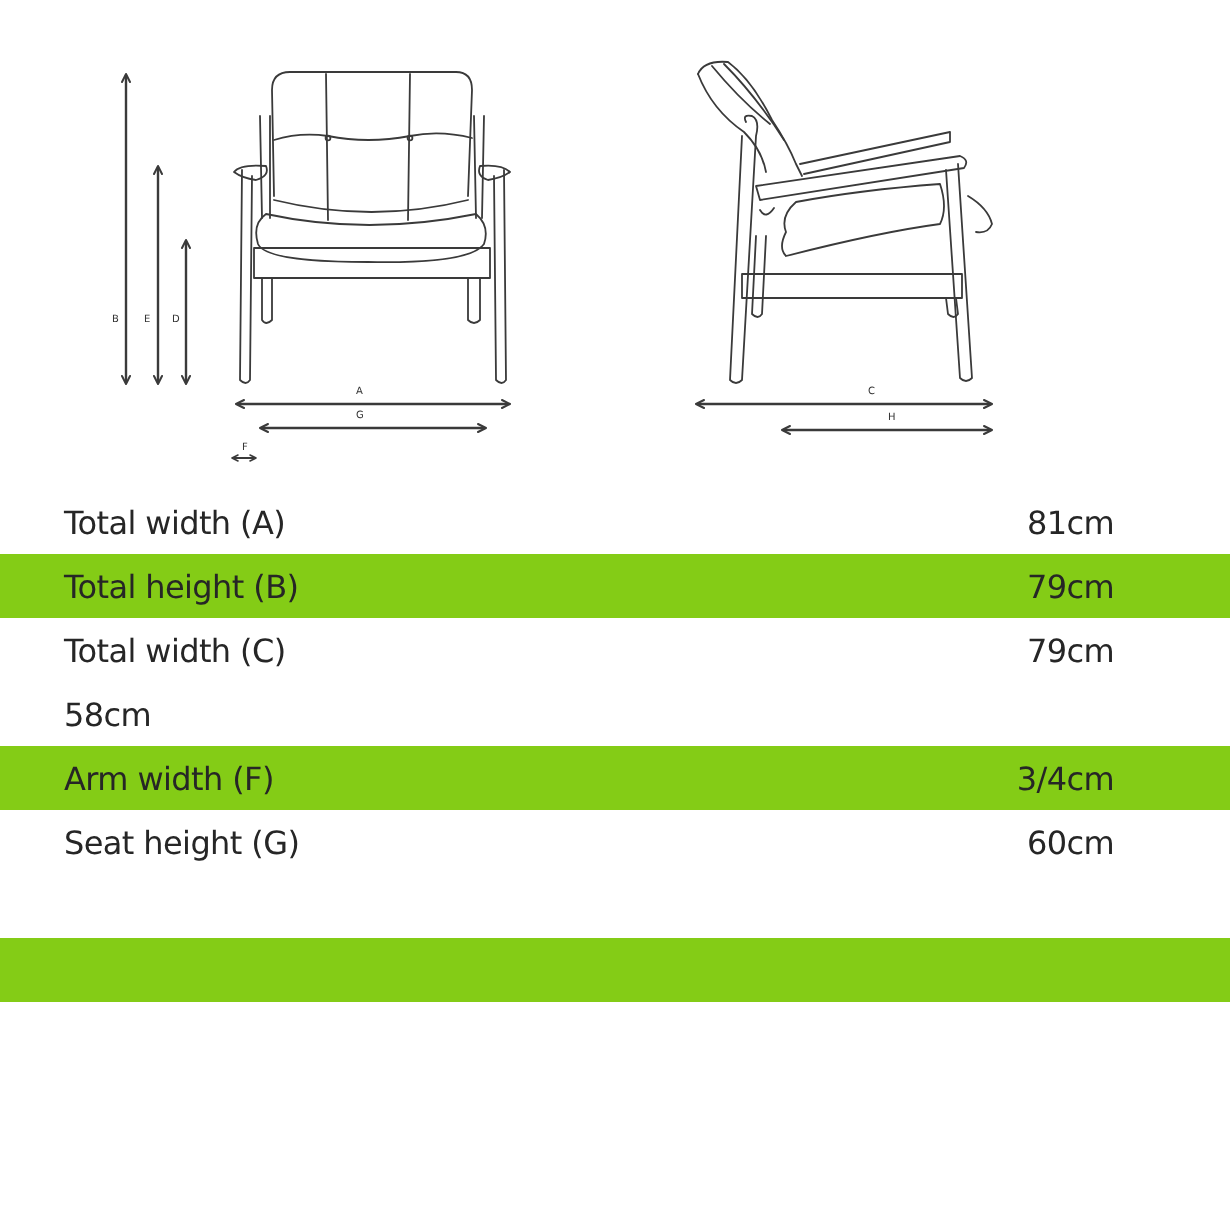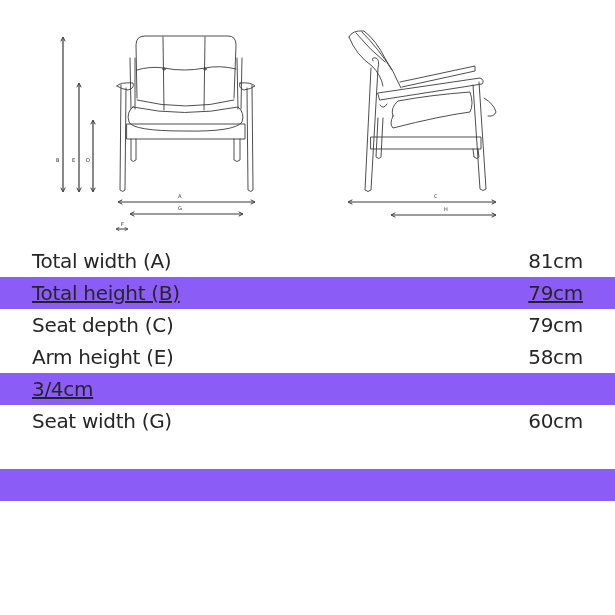--- a/index.html
+++ b/index.html
@@ -3,22 +3,22 @@
 <meta charset="utf-8">
 <style>
   html, body { margin: 0; padding: 0; background: #ffffff; }
   body { width: 615px; height: 615px; position: relative; overflow: hidden;
          font-family: "DejaVu Sans", "Liberation Sans", sans-serif; color: #232323; }
   .diagram { position: absolute; left: 0; top: 0; width: 615px; height: 240px; }
   .diagram svg { position: absolute; left: 0; top: 0; }
   .dim-label { position: absolute; font-size: 5px; color: #333; letter-spacing: 0; }
   .specs { position: absolute; left: 0; top: 245px; width: 615px; }
   .row { height: 32px; display: flex; align-items: center; justify-content: space-between;
-         padding: 0 32px 0 32px; box-sizing: border-box; font-size: 20px; letter-spacing: -0.3px; }
-  .row.alt { background: #8b5cf6; text-decoration: underline; }
+         padding: 0 58px 0 32px; box-sizing: border-box; font-size: 16px; letter-spacing: -0.3px; }
+  .row.alt { background: #84cc16; }
   .row .label, .row .value { color: #262626; }
   .row.empty { }
 </style>
 </head>
 <body>
 
 <div class="diagram">
   <svg width="615" height="240" viewBox="0 0 615 240" fill="none" stroke="#3a3a3a" stroke-width="0.9" stroke-linecap="round" stroke-linejoin="round">
 
     <g>
@@ -109,32 +109,32 @@
 <div class="specs">
   <div class="row">
     <span class="label">Total width (A)</span>
     <span class="value">81cm</span>
   </div>
   <div class="row alt">
     <span class="label">Total height (B)</span>
     <span class="value">79cm</span>
   </div>
   <div class="row">
-    <span class="label">Seat depth (C)</span>
+    <span class="label">Total width (C)</span>
     <span class="value">79cm</span>
   </div>
   <div class="row">
-    <span class="label">Arm height (E)</span>
     <span class="value">58cm</span>
   </div>
   <div class="row alt">
+    <span class="label">Arm width (F)</span>
     <span class="value">3/4cm</span>
   </div>
   <div class="row">
-    <span class="label">Seat width (G)</span>
+    <span class="label">Seat height (G)</span>
     <span class="value">60cm</span>
   </div>
   <div class="row empty">
     <span class="label"></span>
     <span class="value"></span>
   </div>
   <div class="row alt empty">
     <span class="label"></span>
     <span class="value"></span>
   </div>

